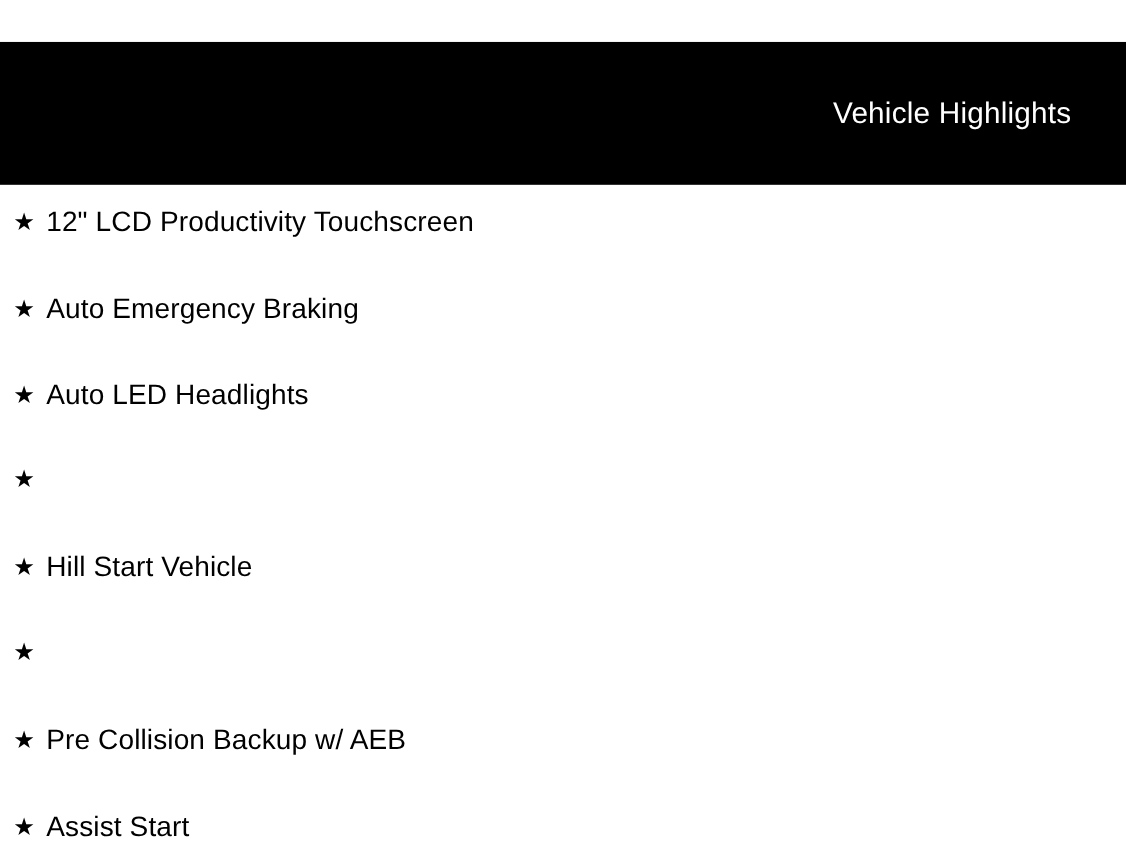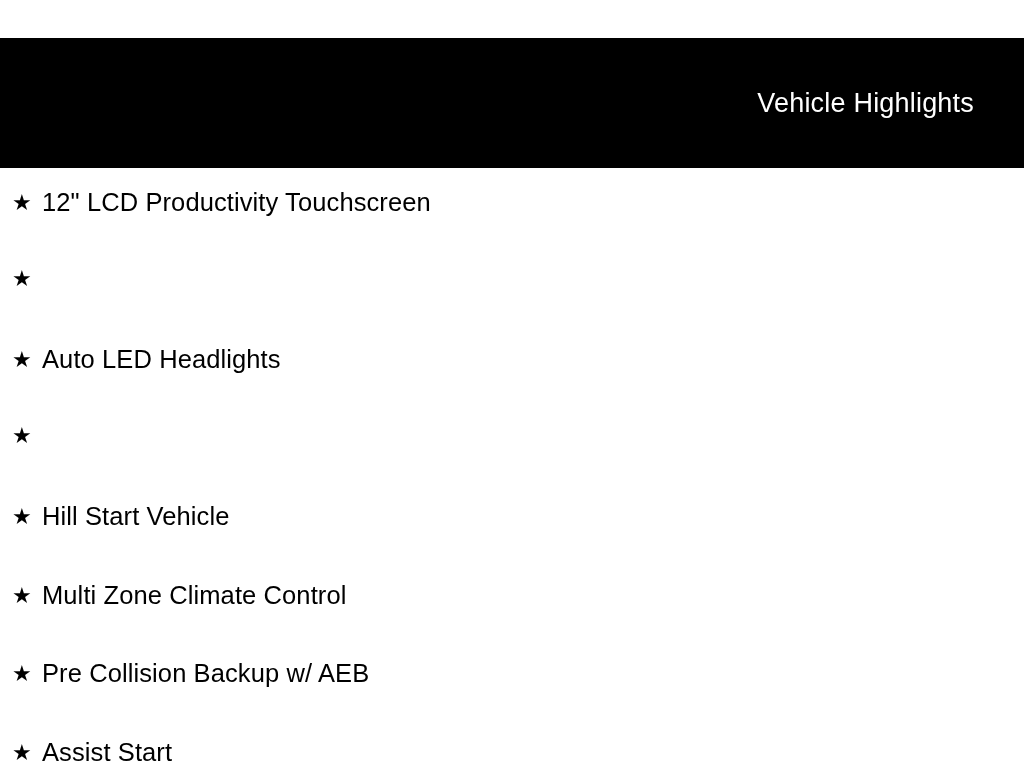--- a/index.html
+++ b/index.html
@@ -76,39 +76,39 @@
 
   <ul class="highlights-list">
 
     <li class="highlight-item">
       <span class="star-icon">★</span>
       <span class="highlight-label">12" LCD Productivity Touchscreen</span>
     </li>
 
     <li class="highlight-item">
       <span class="star-icon">★</span>
+      <span class="highlight-label">Auto Emergency Braking</span>
     </li>
 
     <li class="highlight-item">
       <span class="star-icon">★</span>
       <span class="highlight-label">Auto LED Headlights</span>
     </li>
 
     <li class="highlight-item">
       <span class="star-icon">★</span>
     </li>
 
     <li class="highlight-item">
       <span class="star-icon">★</span>
       <span class="highlight-label">Hill Start Vehicle</span>
     </li>
 
     <li class="highlight-item">
       <span class="star-icon">★</span>
-      <span class="highlight-label">Multi Zone Climate Control</span>
     </li>
 
     <li class="highlight-item">
       <span class="star-icon">★</span>
       <span class="highlight-label">Pre Collision Backup w/ AEB</span>
     </li>
 
     <li class="highlight-item">
       <span class="star-icon">★</span>
       <span class="highlight-label">Assist Start</span>

